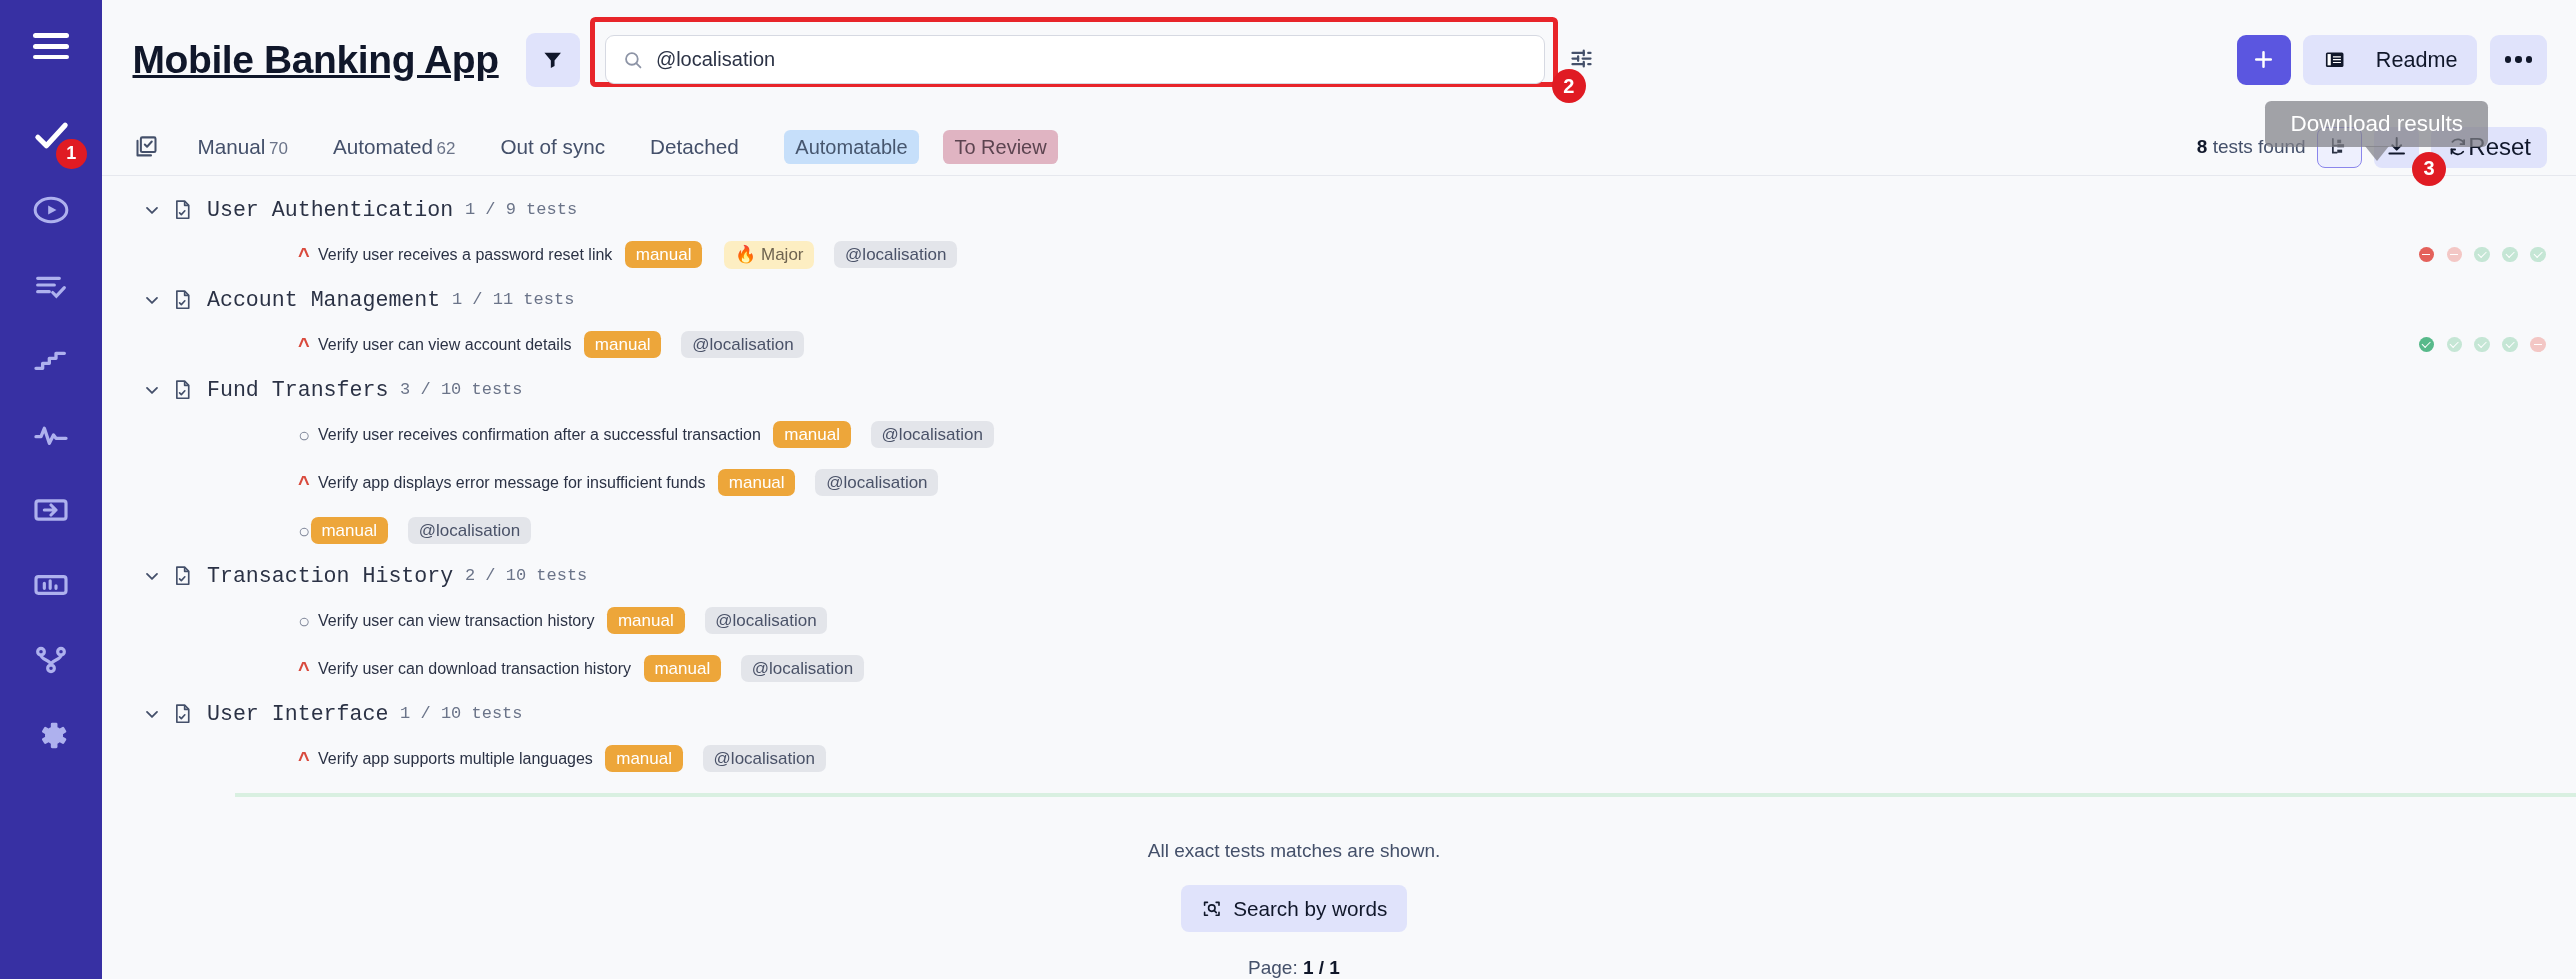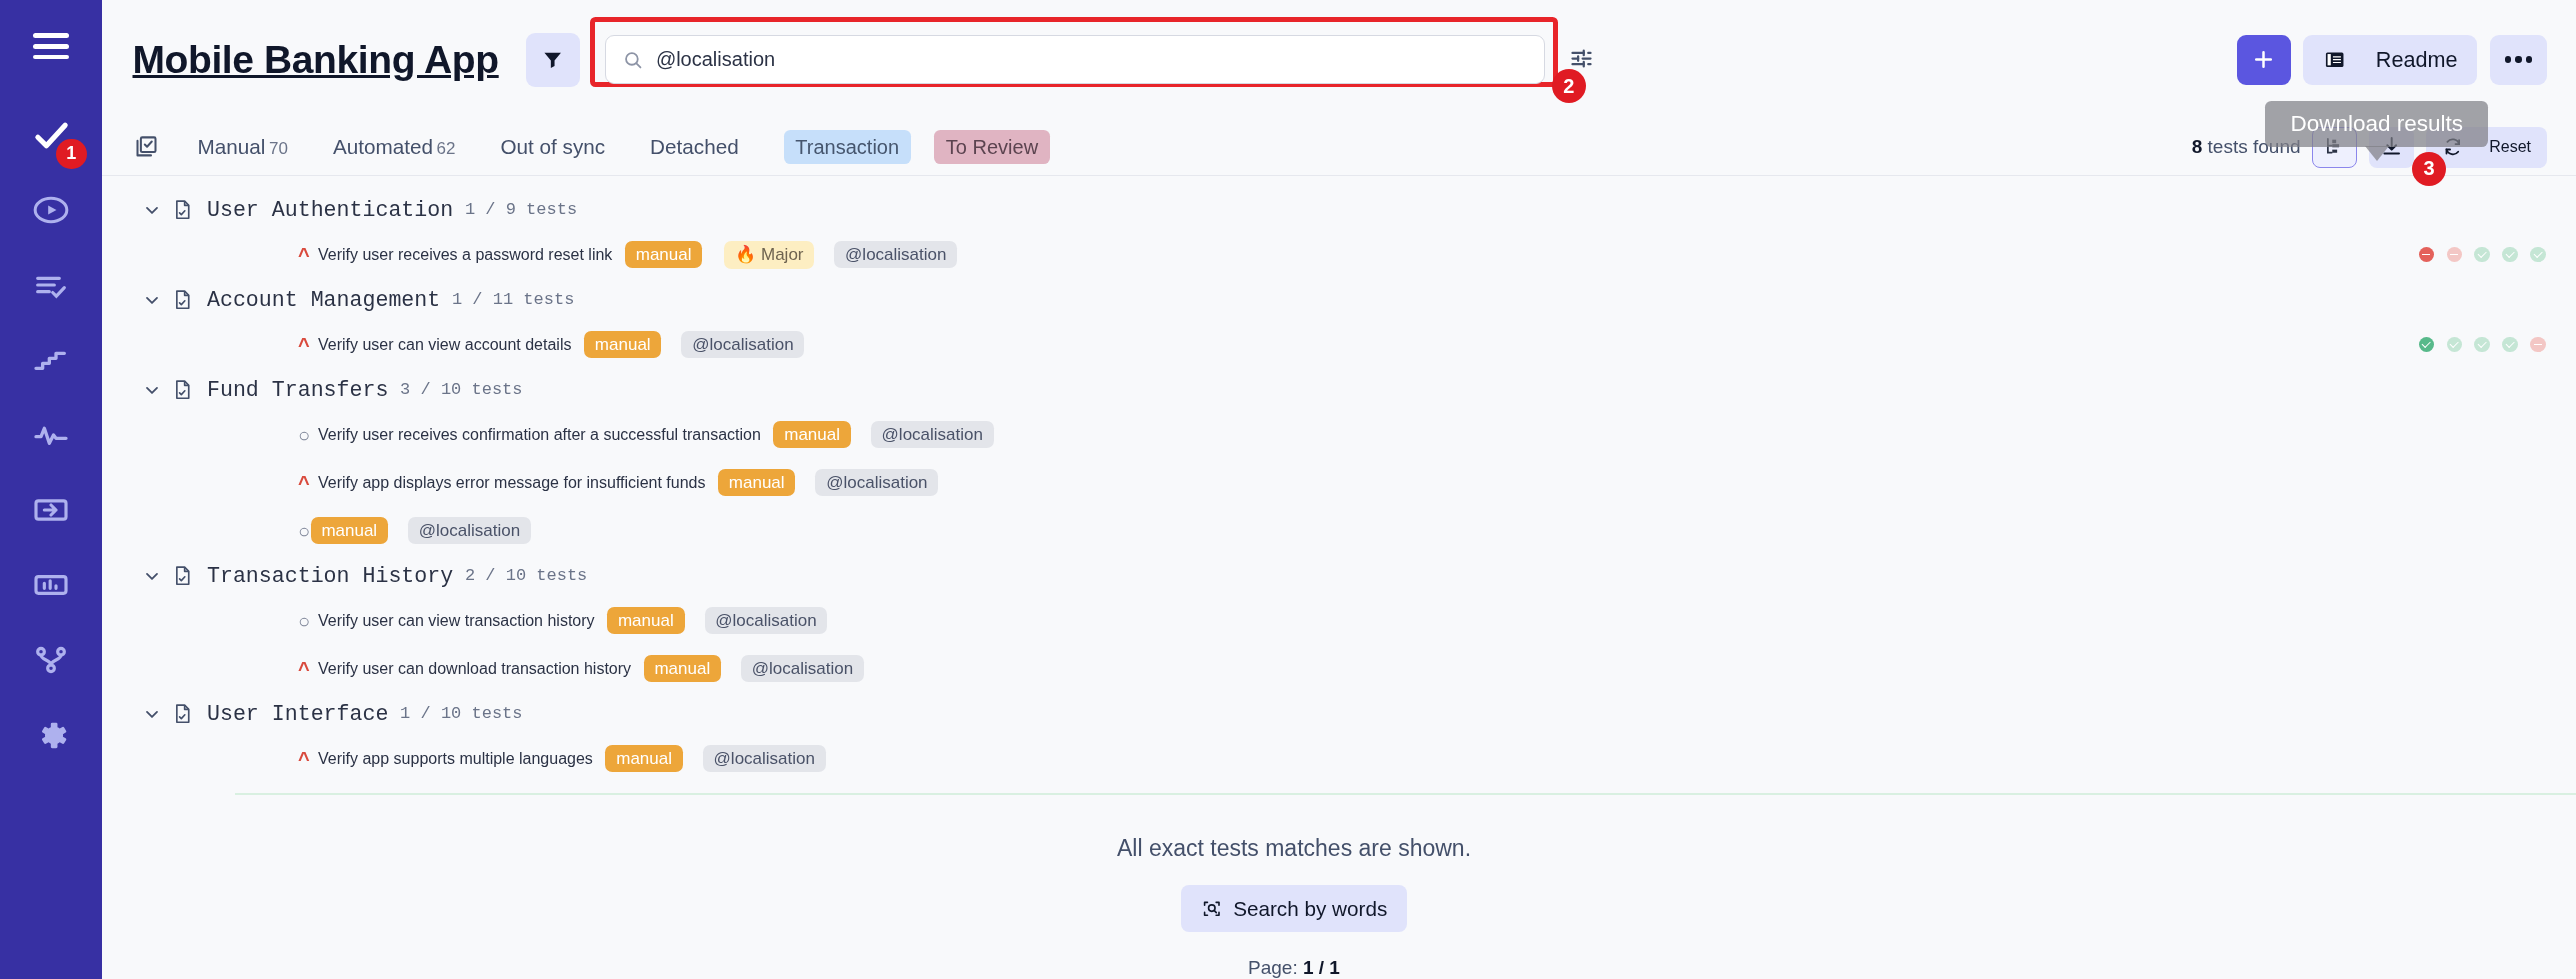--- a/index.html
+++ b/index.html
@@ -134,22 +134,22 @@
   .tb-right { margin-left: auto; display: flex; align-items: center; gap: 11.7px; position: relative; }
   .tests-found { font-size: 19px; color: #44506a; white-space: nowrap; }
   .tests-found b { color: #10172a; font-weight: bold; }
   .tb-btn {
     width: 45px; height: 41px; background: #e0e3fb; border-radius: 8px;
     display: flex; align-items: center; justify-content: center; cursor: pointer;
   }
   .tb-btn.outlined { background: #eef0fe; border: 1.8px solid #8b86ec; }
   .btn-reset {
     height: 41px; background: #e0e3fb; border-radius: 8px;
-    display: flex; align-items: center; gap: 26px; padding: 0 16px;
-    font-size: 16px; color: #10172a; cursor: pointer; white-space: nowrap;
+    display: flex; align-items: center; gap: 0; padding: 0 16px;
+    font-size: 24px; color: #10172a; cursor: pointer; white-space: nowrap;
   }
   .badge-3 { width: 34px; height: 34px; font-size: 20px; right: 101px; top: 25px; z-index: 25; }
 
   
   .list { flex: 1; padding: 12.6px 0 0 0; overflow: hidden; }
   .group-row {
     display: flex; align-items: center; height: 42px;
     padding-left: 80px; cursor: pointer; font-family: Liberation Mono, monospace;
   }
   .chev { margin-left: -40px; margin-right: 9px; display:flex; cursor:pointer;}
@@ -188,21 +188,21 @@
   }
   .dot .mn { width: 8px; height: 1.8px; background: #fff; }
 
   .green-divider { height: 3.6px; background: #d9f0e1; margin-top: 10.8px; margin-left: 133px; }
 
   
   .footer {
     padding-top: 40px; display: flex; flex-direction: column;
     align-items: center; margin-left: -90px;
   }
-  .footer-msg { font-size: 23px; color: #44506a; }
+  .footer-msg { font-size: 19px; color: #44506a; }
   .btn-search-words {
     margin-top: 23.4px; height: 47px; background: #e0e3fb; border-radius: 8px;
     display: flex; align-items: center; gap: 10.8px; padding: 0 20px;
     font-size: 20.7px; color: #10172a; cursor: pointer;
   }
   .page-num { margin-top: 25px; font-size: 19px; color: #44506a; }
   .page-num b { color: #10172a; }
 </style>
 </head>
 <body>
@@ -338,21 +338,21 @@
       </div>
       <div class="tb-tab">
         <span>Automated</span><span class="cnt">62</span>
       </div>
       <div class="tb-tab">
         <span>Out of sync</span>
       </div>
       <div class="tb-tab">
         <span>Detached</span>
       </div>
-      <div class="chip-tab chip-automatable">Transaction</div>
+      <div class="chip-tab chip-automatable">Automatable</div>
       <div class="chip-tab chip-review">To Review</div>
 
       <div class="tb-right">
         <div class="tests-found">
           <b>8</b>
           <span>tests found</span>
         </div>
         <div class="tb-btn outlined">
           <svg width="23.4" height="23.4" viewBox="0 0 24 24" fill="none" stroke="#2b3245" stroke-width="1.8">
               <path d="M5 4v14h4M5 11h4" stroke-linecap="round"></path>

